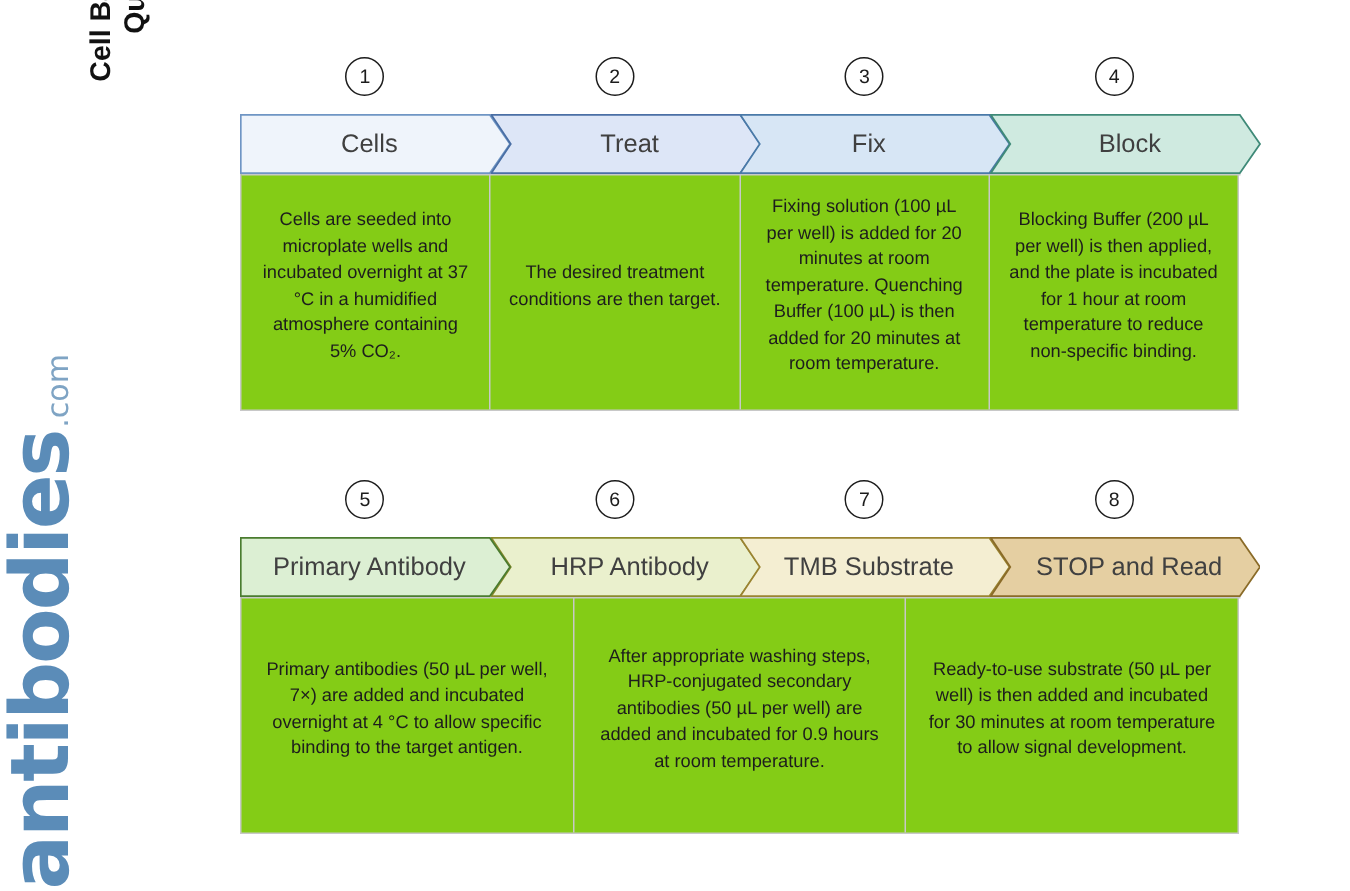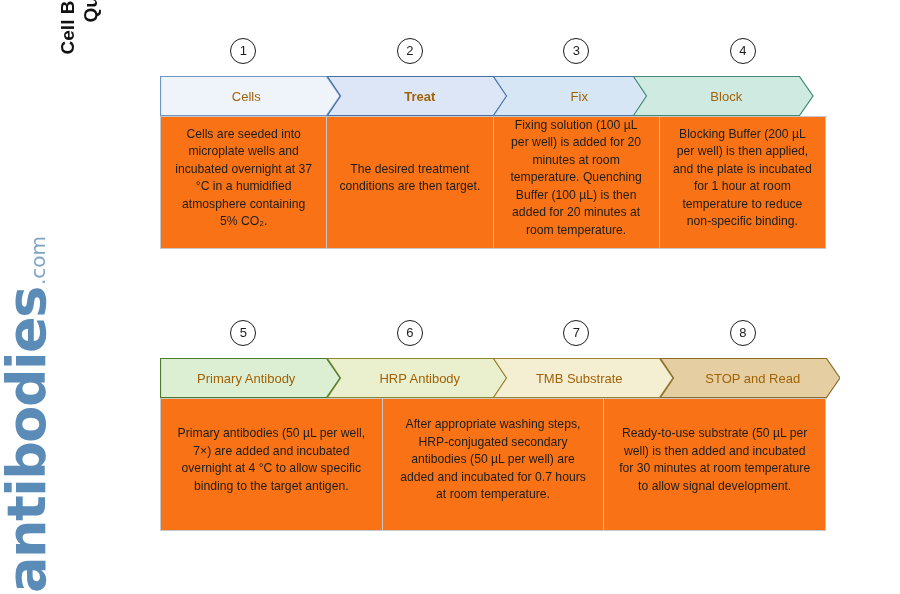--- a/index.html
+++ b/index.html
@@ -118,37 +118,37 @@
     justify-content: center;
   }
   .arrow svg {
     position: absolute;
     left: 0;
     top: 0;
   }
   .arrow .arrow-label {
     position: relative;
     z-index: 2;
-    font-size: 13px;
-    color: #a16207;
+    font-size: 17px;
+    color: #404040;
     text-align: center;
     padding-right: 8px;
     font-family: "Liberation Sans", sans-serif;
   }
 
   
   .desc-grid {
     position: relative;
     width: 666px;
-    height: 133px;
+    height: 158px;
     display: flex;
     border: 1px solid #c8c8c8;
     border-top: none;
     box-sizing: border-box;
-    background: #f97316;
+    background: #84cc16;
   }
   .desc-cell {
     flex: 1 1 0;
     border-right: 1px solid #c8c8c8;
     box-sizing: border-box;
     display: flex;
     align-items: center;
     justify-content: center;
     padding: 6px 12px 14px 12px;
   }
@@ -190,33 +190,33 @@
       <div class="num-circle" style="left: 403.25px;">3</div>
       <div class="num-circle" style="left: 569.75px;">4</div>
     </div>
   <div class="arrow-band">
       <div class="arrow" style="left: 0px; width: 180.5px;">
         <svg width="180.5" height="40">
           <polygon points="0.5,0.5 166.5,0.5 180,20 166.5,39.5 0.5,39.5" fill="#eff4fb" stroke="#6f95c4" stroke-width="1.2" stroke-linejoin="miter"></polygon>
         </svg>
         <span class="arrow-label" style="margin-left: 0px;">Cells</span>
       </div>
-      <div class="arrow" style="left: 166.5px; width: 180.5px; font-weight: bold;">
+      <div class="arrow" style="left: 166.5px; width: 180.5px;">
         <svg width="180.5" height="40">
           <polygon points="0.5,0.5 166.5,0.5 180,20 166.5,39.5 0.5,39.5 13.5,20" fill="#dde6f7" stroke="#4a6fa5" stroke-width="1.2" stroke-linejoin="miter"></polygon>
         </svg>
         <span class="arrow-label" style="margin-left: 14px;">Treat</span>
       </div>
       <div class="arrow" style="left: 333px; width: 180.5px;">
         <svg width="180.5" height="40">
           <polygon points="0.5,0.5 166.5,0.5 180,20 166.5,39.5 0.5,39.5 13.5,20" fill="#d7e6f5" stroke="#4a7aa8" stroke-width="1.2" stroke-linejoin="miter"></polygon>
         </svg>
         <span class="arrow-label" style="">Fix</span>
       </div>
-      <div class="arrow" style="left: 473px; width: 180.5px;">
+      <div class="arrow" style="left: 500px; width: 180.5px;">
         <svg width="180.5" height="40">
           <polygon points="0.5,0.5 166.5,0.5 180,20 166.5,39.5 0.5,39.5 13.5,20" fill="#cfeae0" stroke="#3f8a78" stroke-width="1.2" stroke-linejoin="miter"></polygon>
         </svg>
         <span class="arrow-label" style="margin-left: 14px;">Block</span>
       </div>
     </div>
   <div class="desc-grid">
     <div class="desc-top-rule"></div>
   <div class="desc-cell">
         <p>Cells are seeded into microplate wells and incubated overnight at 37 °C in a humidified atmosphere containing 5% CO₂.</p>
@@ -265,19 +265,19 @@
         </svg>
         <span class="arrow-label" style="margin-left: 14px;">STOP and Read</span>
       </div>
     </div>
   <div class="desc-grid">
     <div class="desc-top-rule"></div>
   <div class="desc-cell">
         <p>Primary antibodies (50 µL per well, 7×) are added and incubated overnight at 4 °C to allow specific binding to the target antigen.</p>
       </div>
       <div class="desc-cell">
-        <p>After appropriate washing steps, HRP-conjugated secondary antibodies (50 µL per well) are added and incubated for 0.7 hours at room temperature.</p>
+        <p>After appropriate washing steps, HRP-conjugated secondary antibodies (50 µL per well) are added and incubated for 0.9 hours at room temperature.</p>
       </div>
       <div class="desc-cell">
         <p>Ready-to-use substrate (50 µL per well) is then added and incubated for 30 minutes at room temperature to allow signal development.</p>
       </div>
     </div>
 </div>
 
 </body></html>

